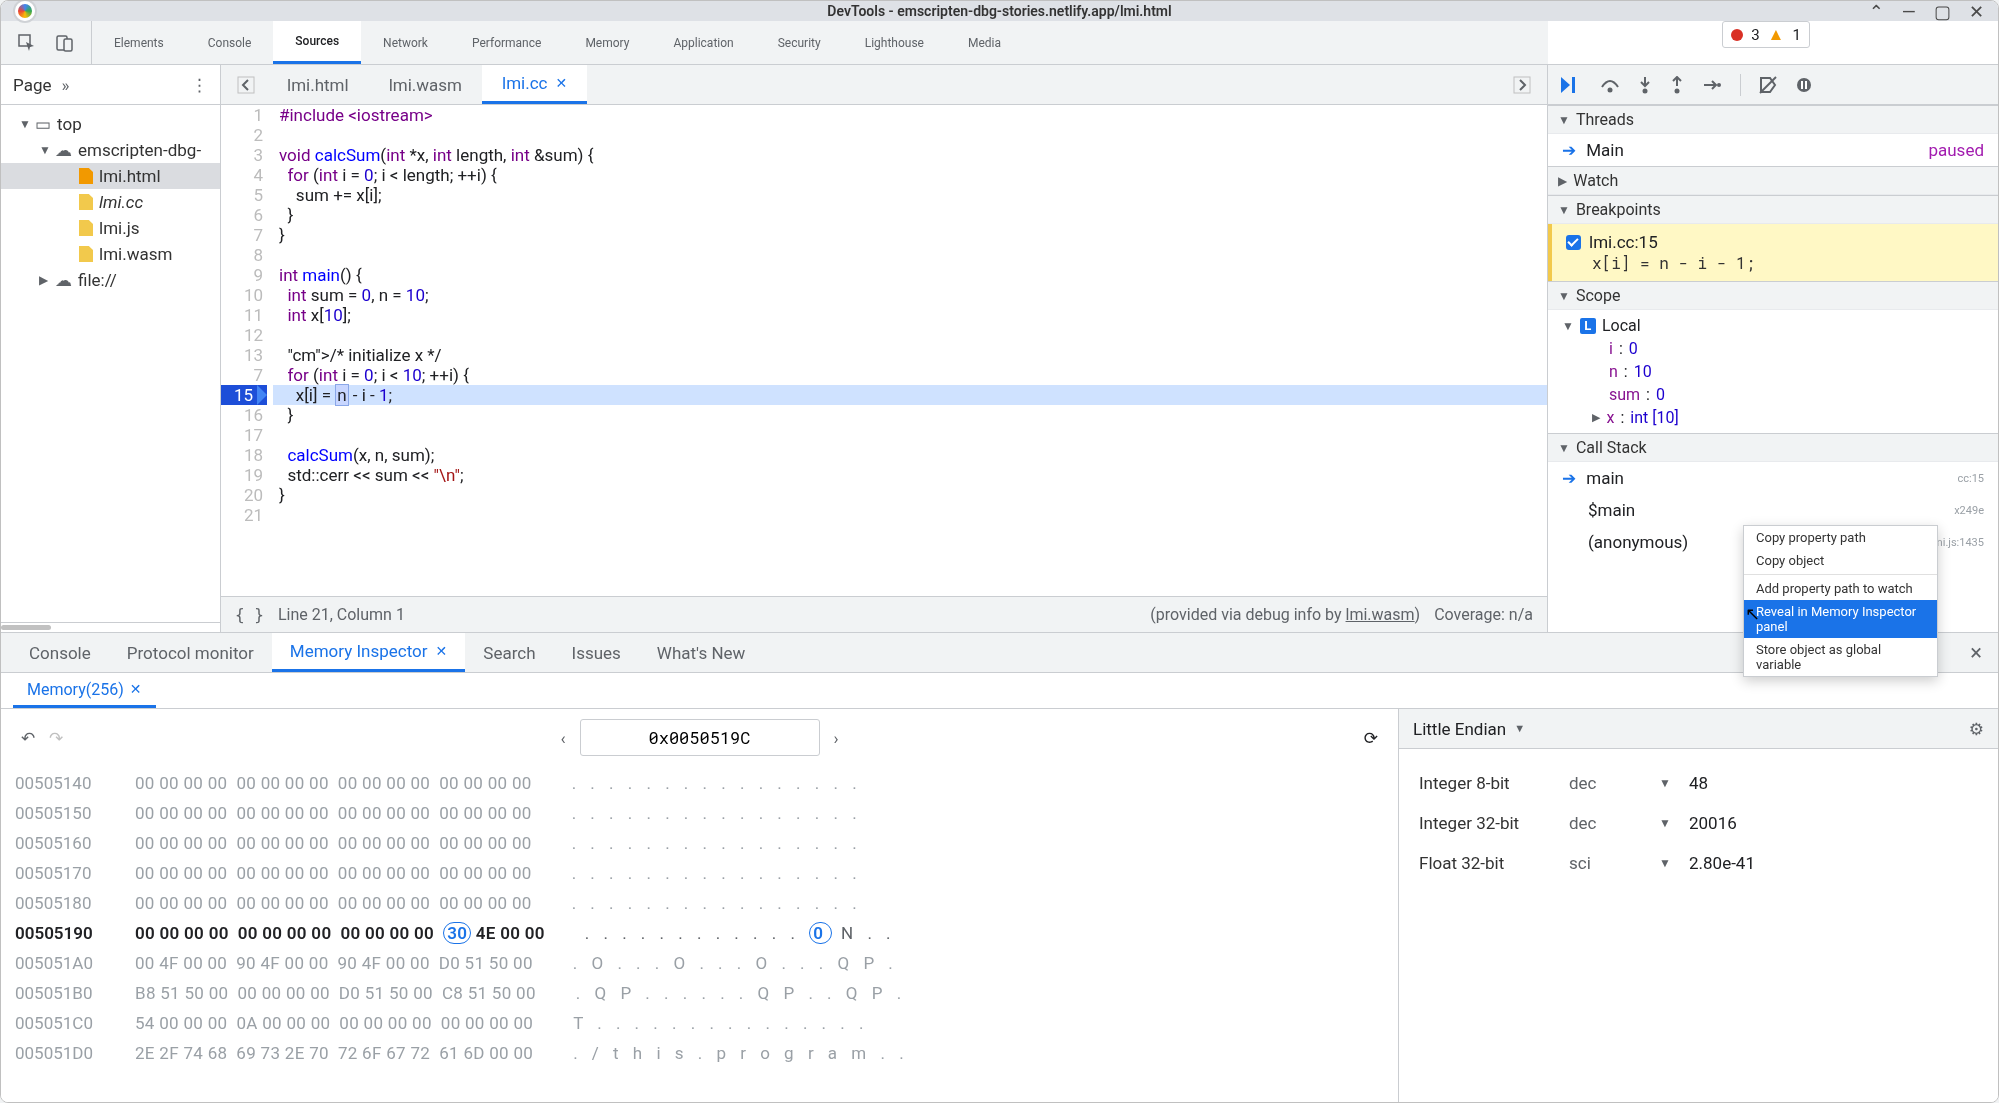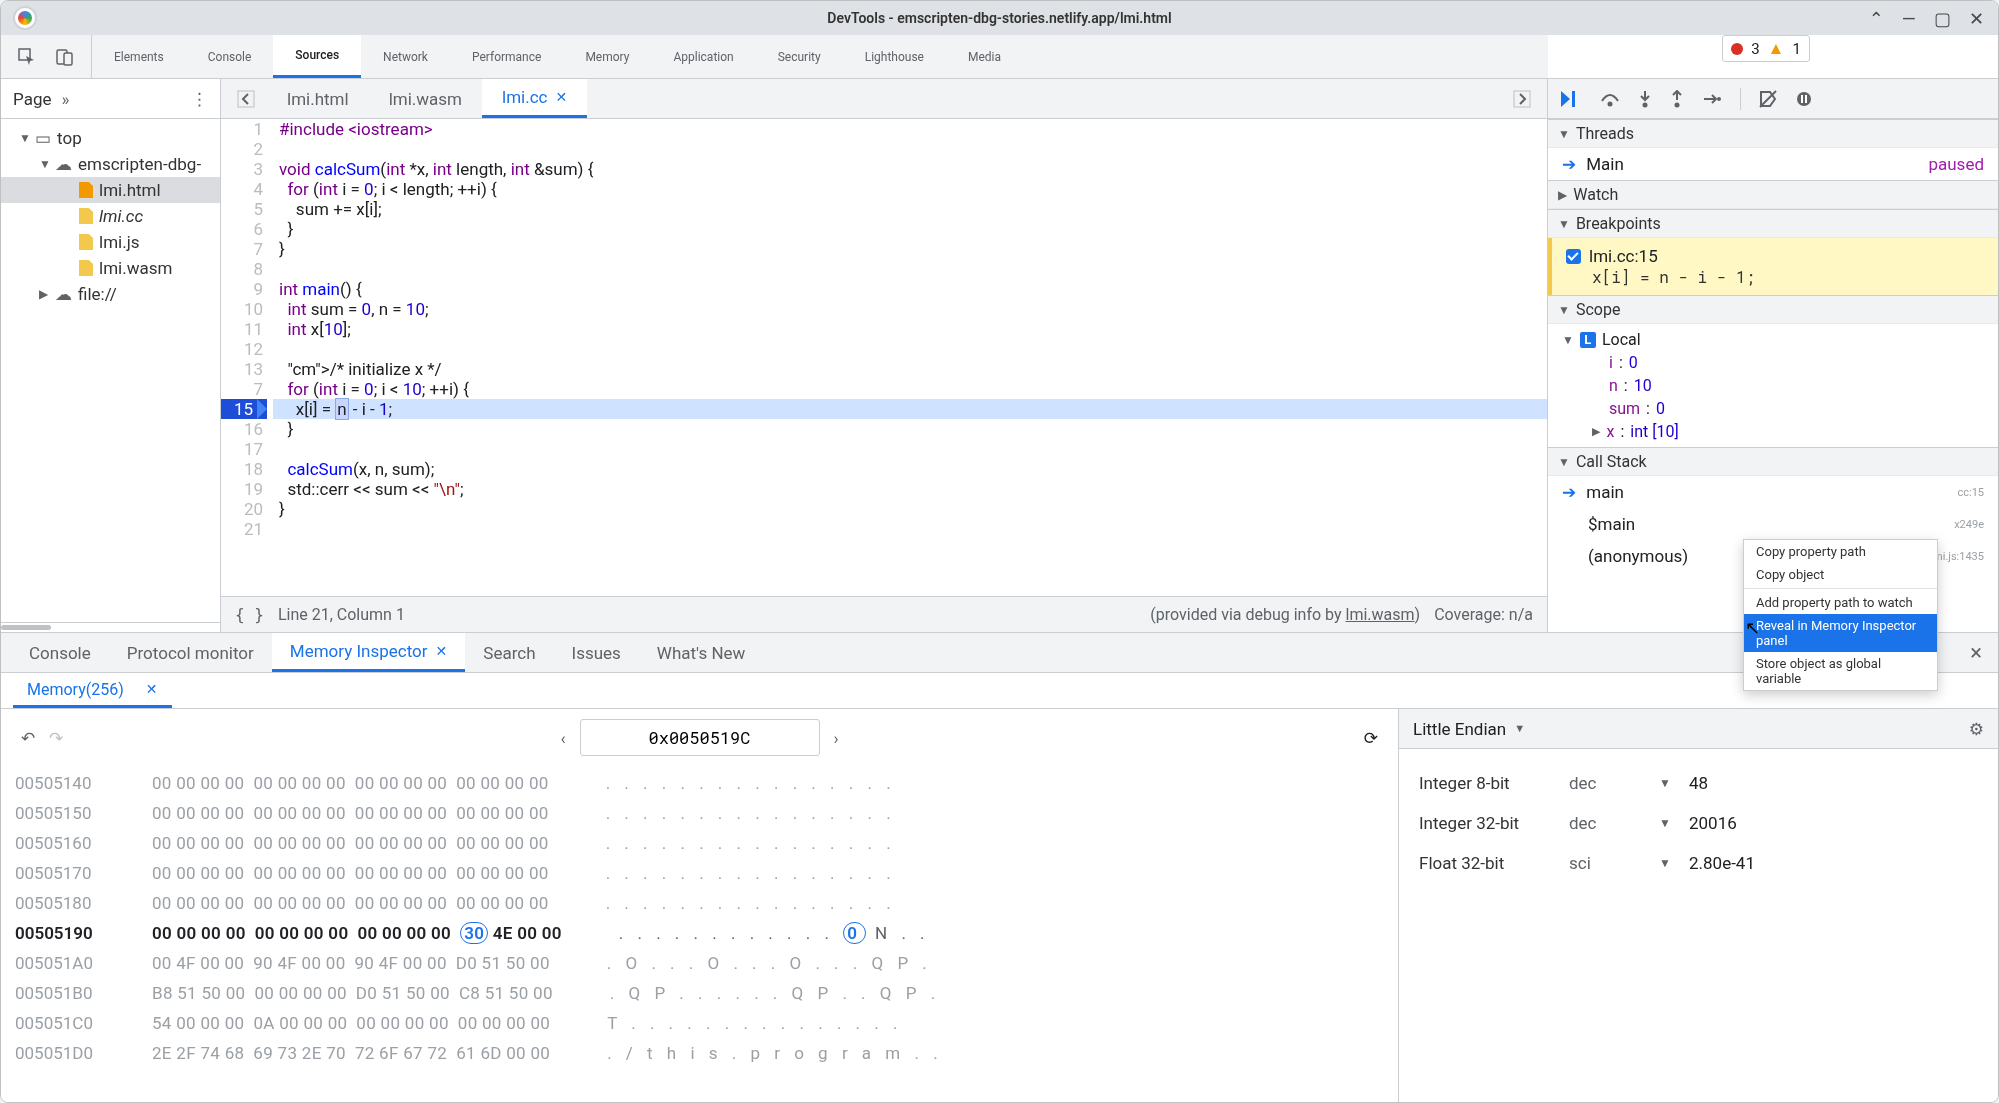--- a/index.html
+++ b/index.html
@@ -1,20 +1,20 @@
 <!DOCTYPE html>
 <html><head>
 <meta charset="utf-8">
 <style>
 * { margin: 0; padding: 0; box-sizing: border-box; font-family: -apple-system, "Segoe UI", Roboto, sans-serif; }
 body { width: 1999px; height: 1103px; background: #f1f3f4; overflow: hidden; font-size: 17px; color: #202124; }
 .window { display: flex; flex-direction: column; height: 100%; border: 1px solid #c0c0c0; border-radius: 8px; overflow: hidden; background: #fff; }
 
 
-.titlebar { height: 34px; background: #dee1e6; display: flex; align-items: center; position: relative; }
+.titlebar { height: 20px; background: #dee1e6; display: flex; align-items: center; position: relative; }
 .titlebar .logo { width: 20px; height: 20px; margin-left: 14px; border-radius: 50%; background: conic-gradient(#4285f4, #34a853, #fbbc05, #ea4335, #4285f4); border: 3px solid #fff; box-shadow: 0 0 0 2px #cfd2d6; }
 .titlebar .title { position: absolute; left: 50%; transform: translateX(-50%); font-size: 14px; color: #333; font-weight: 600; }
 .titlebar .winctrls { margin-left: auto; display: flex; gap: 18px; padding-right: 14px; color: #4a4a4a; font-size: 18px; }
 
 
 .main-tabs { height: 44px; background: #f1f3f4; border-bottom: 1px solid #cacdd1; display: flex; align-items: stretch; }
 .main-tabs .tool-left { display: flex; align-items: center; gap: 14px; padding: 0 14px; border-right: 1px solid #cacdd1; }
 .tool-btn { width: 24px; height: 24px; display: inline-flex; align-items: center; justify-content: center; color: #5f6368; }
 .main-tabs .tabs { display: flex; align-items: center; }
 .main-tabs .tab { padding: 0 22px; height: 100%; display: flex; align-items: center; color: #5f6368; cursor: pointer; font-size: 12px; }
@@ -92,30 +92,30 @@
 .ctx-menu .msep { height: 1px; background: #e0e0e0; margin: 2px 0; }
 .cursor-img { position: absolute; right: 238px; top: 538px; font-size: 18px; z-index: 101; color: #000; pointer-events: none; }
 
 
 .drawer { border-top: 1px solid #cacdd1; background: #fff; display: flex; flex-direction: column; height: 470px; }
 .drawer-tabs { height: 40px; background: #f1f3f4; display: flex; align-items: center; border-bottom: 1px solid #cacdd1; padding: 0 10px; }
 .drawer-tabs .dtab { padding: 0 18px; height: 100%; display: flex; align-items: center; color: #5f6368; font-size: 17px; gap: 8px; cursor: pointer; }
 .drawer-tabs .dtab.active { color: #1a73e8; border-bottom: 3px solid #1a73e8; background: #fff; }
 .drawer-tabs .dclose { margin-left: auto; color: #5f6368; font-size: 22px; padding: 0 6px; }
 .mi-tabs { height: 36px; display: flex; align-items: center; border-bottom: 1px solid #cacdd1; padding: 0 12px; }
-.mi-tabs .mtab { padding: 0 14px; height: 100%; display: flex; align-items: center; gap: 22px; color: #1a73e8; border-bottom: 3px solid #1a73e8; font-size: 16px; }
+.mi-tabs .mtab { padding: 0 14px; height: 100%; display: flex; align-items: center; gap: 6px; color: #1a73e8; border-bottom: 3px solid #1a73e8; font-size: 16px; }
 .mi-body { flex: 1; display: flex; min-height: 0; }
 .mi-left { flex: 1; display: flex; flex-direction: column; padding: 10px 14px; }
 .mi-addr-bar { display: flex; align-items: center; gap: 14px; justify-content: center; position: relative; margin-bottom: 12px; }
 .mi-addr-bar .undo, .mi-addr-bar .redo { color: #5f6368; position: absolute; }
 .mi-addr-bar .undo { left: 6px; } .mi-addr-bar .redo { left: 34px; color: #c0c0c0; }
 .mi-addr-bar .refresh { position: absolute; right: 6px; }
 .addr-input { width: 240px; text-align: center; font-family: "Roboto Mono", monospace; font-size: 17px; padding: 6px 10px; border: 1px solid #cacdd1; border-radius: 3px; }
 .hex-table { font-family: "Roboto Mono", monospace; font-size: 17px; line-height: 30px; color: #9aa0a6; white-space: pre; overflow: hidden; }
-.hex-row { display: flex; gap: 37px; }
+.hex-row { display: flex; gap: 20px; }
 .hex-row.active .addr, .hex-row.active .bytes { color: #202124; font-weight: 600; }
 .hex-row .addr { width: 100px; }
 .hex-row .bytes { letter-spacing: 0.3px; }
 .hex-row .ascii { color: #9aa0a6; letter-spacing: 5px; padding-left: 20px; }
 .hex-row.active .ascii { color: #5f6368; }
 .byte-sel { border: 1.5px solid #1a73e8; border-radius: 11px; padding: 0 3px; color: #1a73e8; font-weight: 600; }
 .mi-right { width: 600px; border-left: 1px solid #cacdd1; padding: 0; }
 .mi-right .endian { height: 40px; background: #f1f3f4; border-bottom: 1px solid #cacdd1; display: flex; align-items: center; padding: 0 14px; gap: 8px; font-size: 17px; }
 .mi-right .gear { margin-left: auto; color: #5f6368; }
 .val-table { padding: 14px 20px; font-size: 17px; }

